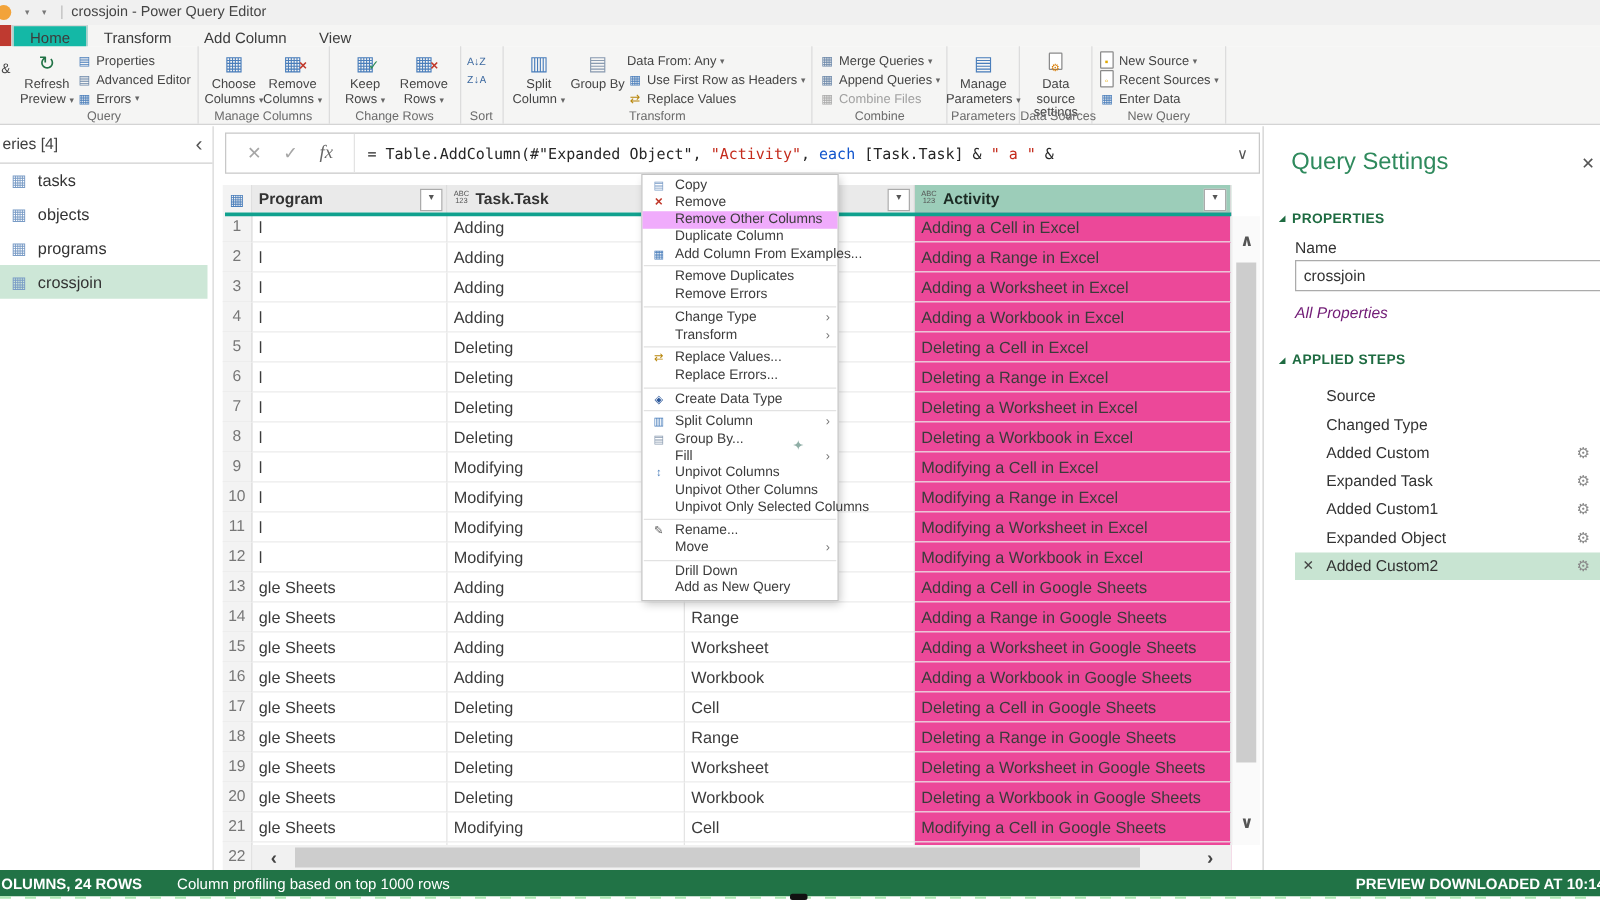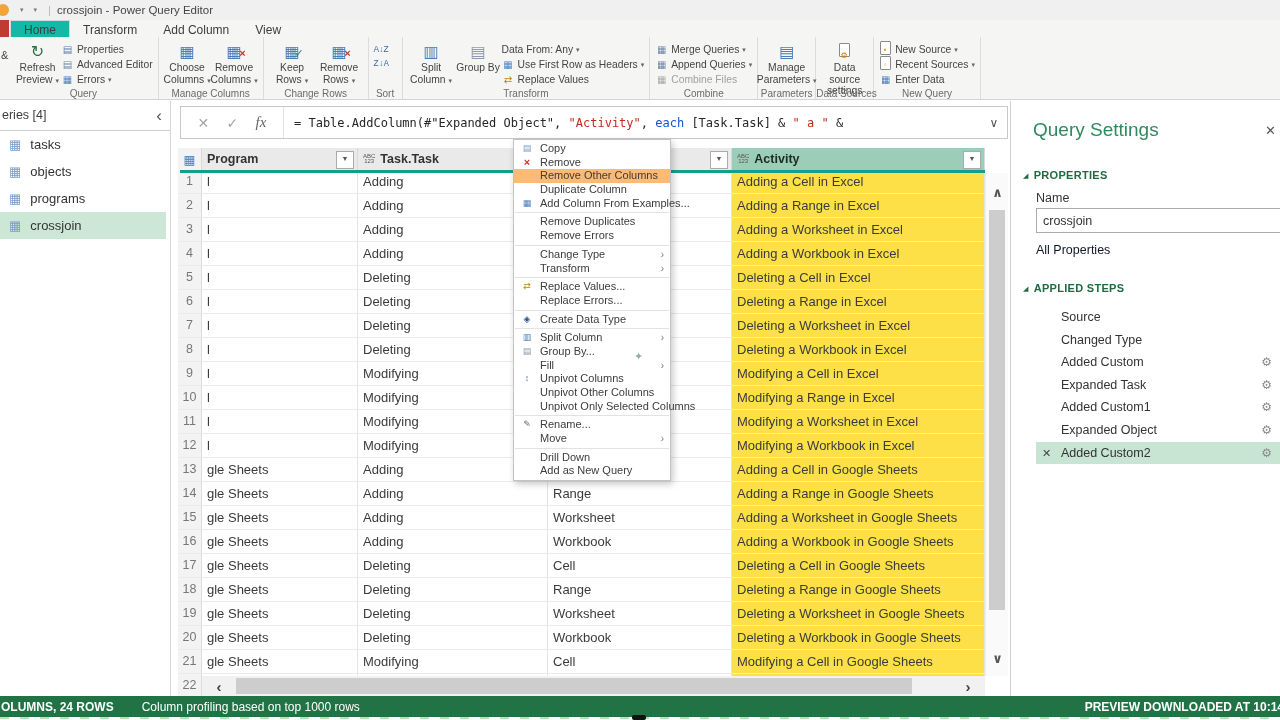--- a/index.html
+++ b/index.html
@@ -57,55 +57,55 @@
   .qitem{position:relative;height:27px;display:flex;align-items:center;font-size:13px;color:#333;padding-left:9px;}
   .qitem.sel{background:#cde7d7;width:157px;}
   .qicon{color:#7a9cc6;font-size:13px;margin-right:9px;}
 
   
   #grid{left:178px;top:148px;width:830px;height:548px;overflow:hidden;background:#fff;}
   .trow{display:flex;height:24px;}
   .cell{box-sizing:border-box;border-right:1px solid #e4e4e4;border-bottom:1px solid #ebebeb;padding:4px 0 0 5px;white-space:nowrap;overflow:hidden;font-size:13px;color:#3b3b3b;}
   .rownum{width:24px;background:#f3f3f3;color:#777;text-align:center;padding-left:0;font-size:12.5px;border-right:1px solid #dcdcdc;}
   .cP{width:156px}.cT{width:190px}.cO{width:184px}
-  .cA{width:253px;background:#fde047;}
+  .cA{width:253px;background:#ec4899;}
   #theader{display:flex;height:22px;}
   .hcell{box-sizing:border-box;position:relative;background:#eaeaea;border-right:1px solid #d9d9d9;font-size:12.5px;font-weight:bold;color:#333;display:flex;align-items:center;padding-left:5px;white-space:nowrap;overflow:hidden;}
   .hcorner{width:24px;background:#f3f3f3;justify-content:center;padding-left:0;color:#4a7ebb;}
   .hA{background:#9ccdb9;color:#1c2b24;}
   .filterbtn{position:absolute;right:3px;top:3px;width:16px;height:16px;background:#fff;border:1px solid #ababab;text-align:center;line-height:14px;font-size:7px;color:#555;font-weight:normal;}
   .typeicon{display:inline-block;margin-right:5px;font-size:6px;line-height:5.5px;color:#555;font-weight:normal;text-align:center;}
   #tealbar{left:180px;top:170px;width:805px;height:3px;background:#10a18e;}
 
   
   #vscroll{left:985px;top:173px;width:23px;height:503px;background:#fafafa;border-left:1px solid #ededed;}
   .vchev{position:absolute;left:0;width:23px;text-align:center;color:#555;font-size:13px;font-weight:bold;}
   #vthumb{position:absolute;left:3px;top:37px;width:16px;height:400px;background:#cdcdcd;}
   #hscroll{left:202px;top:676px;width:783px;height:20px;background:#f1f1f1;display:flex;align-items:center;}
   .hchev{width:34px;text-align:center;color:#444;font-size:15px;font-weight:bold;}
   #hthumb{width:676px;height:16px;background:#cdcdcd;}
 
   
   #contextmenu{left:513px;top:139px;width:158px;background:#fff;border:1px solid #c3c3c3;box-shadow:2px 3px 7px rgba(0,0,0,.22);padding:2px 0;font-size:11px;color:#3c3c3c;z-index:30;}
   .mitem{position:relative;height:13.7px;line-height:13.7px;padding-left:26px;white-space:nowrap;}
-  .mitem.mhl{background:#fdba74;}
+  .mitem.mhl{background:#f0abfc;}
   .mic{position:absolute;left:5px;top:0;width:16px;text-align:center;font-size:9px;}
   .msub{position:absolute;right:6px;top:0;color:#777;font-size:10px;}
   .msep{height:1px;background:#e2e2e2;margin:2px 1px;}
   #sparkle{left:634px;top:350px;font-size:11px;color:#8faea6;z-index:31;}
 
   
   #rightpanel{left:1010px;top:101px;width:270px;height:595px;background:#fff;border-left:1px solid #d0d0d0;overflow:hidden;}
   #qs-title{position:absolute;left:22px;top:18px;font-size:19px;color:#2f8a5d;font-weight:400;}
   #qs-close{position:absolute;right:4px;top:22px;font-size:13px;color:#555;}
   .sechdr{position:absolute;left:12px;font-size:11px;font-weight:bold;color:#1e6b41;letter-spacing:.3px;}
   .tri{font-size:7px;margin-right:5px;vertical-align:1px;}
   #qs-namelabel{position:absolute;left:25px;top:90px;font-size:12.5px;color:#333;}
   #qs-nameinput{position:absolute;left:25px;top:107px;width:252px;height:23px;border:1px solid #ababab;font-size:12.5px;color:#333;padding:0 6px;font-family:inherit;background:#fff;}
-  #qs-allprops{position:absolute;left:25px;top:142px;font-size:12.5px;color:#0f172a;}
+  #qs-allprops{position:absolute;left:25px;top:142px;font-size:12.5px;color:#701a75;font-style:italic;}
   #steps{position:absolute;left:25px;top:205px;right:0;}
   .step{position:relative;height:22.6px;line-height:22.6px;padding-left:25px;font-size:12.5px;color:#333;white-space:nowrap;}
   .step.sel{background:#c8e4d2;}
   .gear{position:absolute;right:8px;top:0;color:#8a8a8a;font-size:12px;}
   .delx{position:absolute;left:6px;top:0;color:#444;font-size:11px;}
 
   
   #statusbar{left:0;top:696px;width:1280px;height:21px;background:#217346;color:#fff;font-size:12px;display:flex;align-items:center;}
   #sb-left{margin-left:1px;font-weight:bold;white-space:nowrap;}
   #sb-mid{margin-left:28px;white-space:nowrap;}

